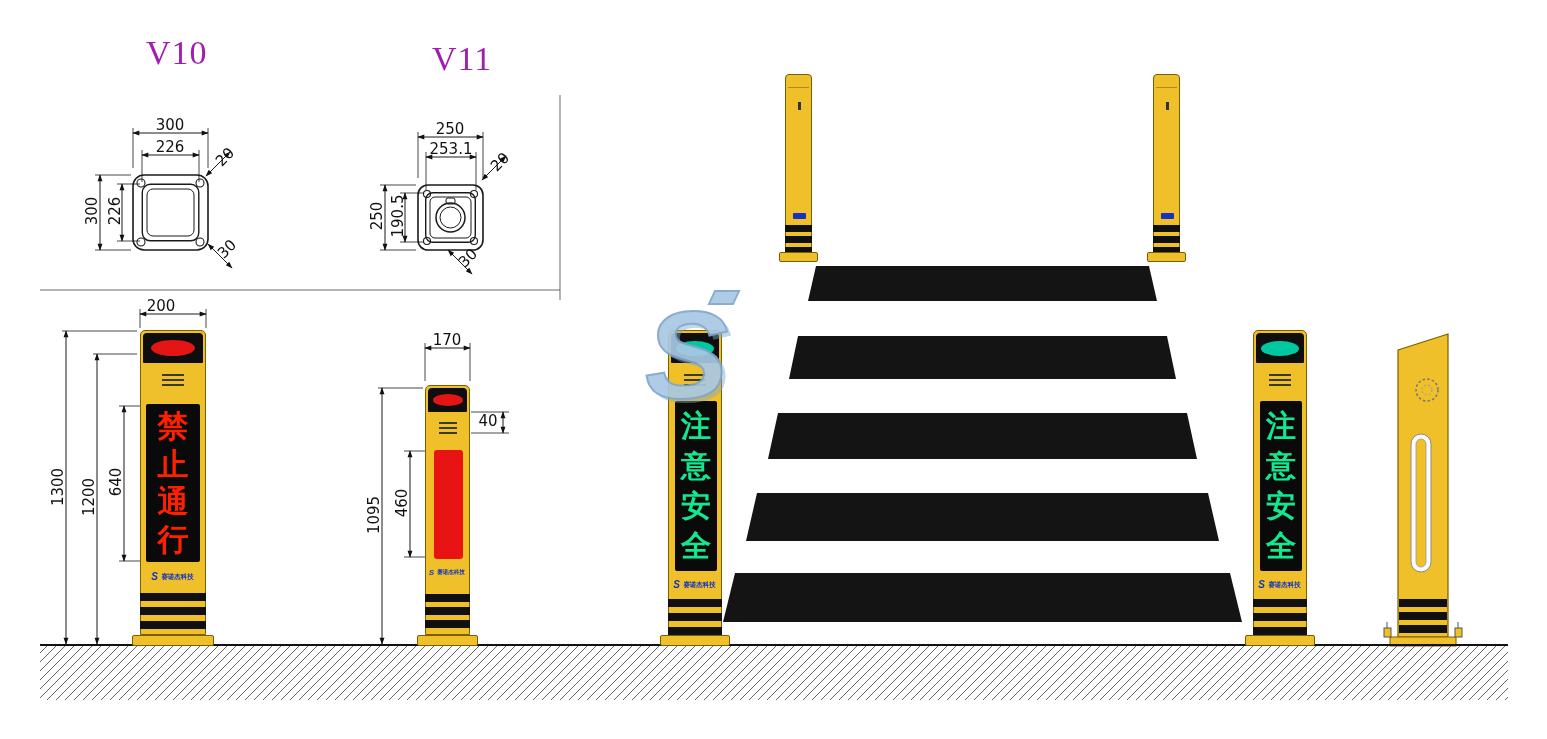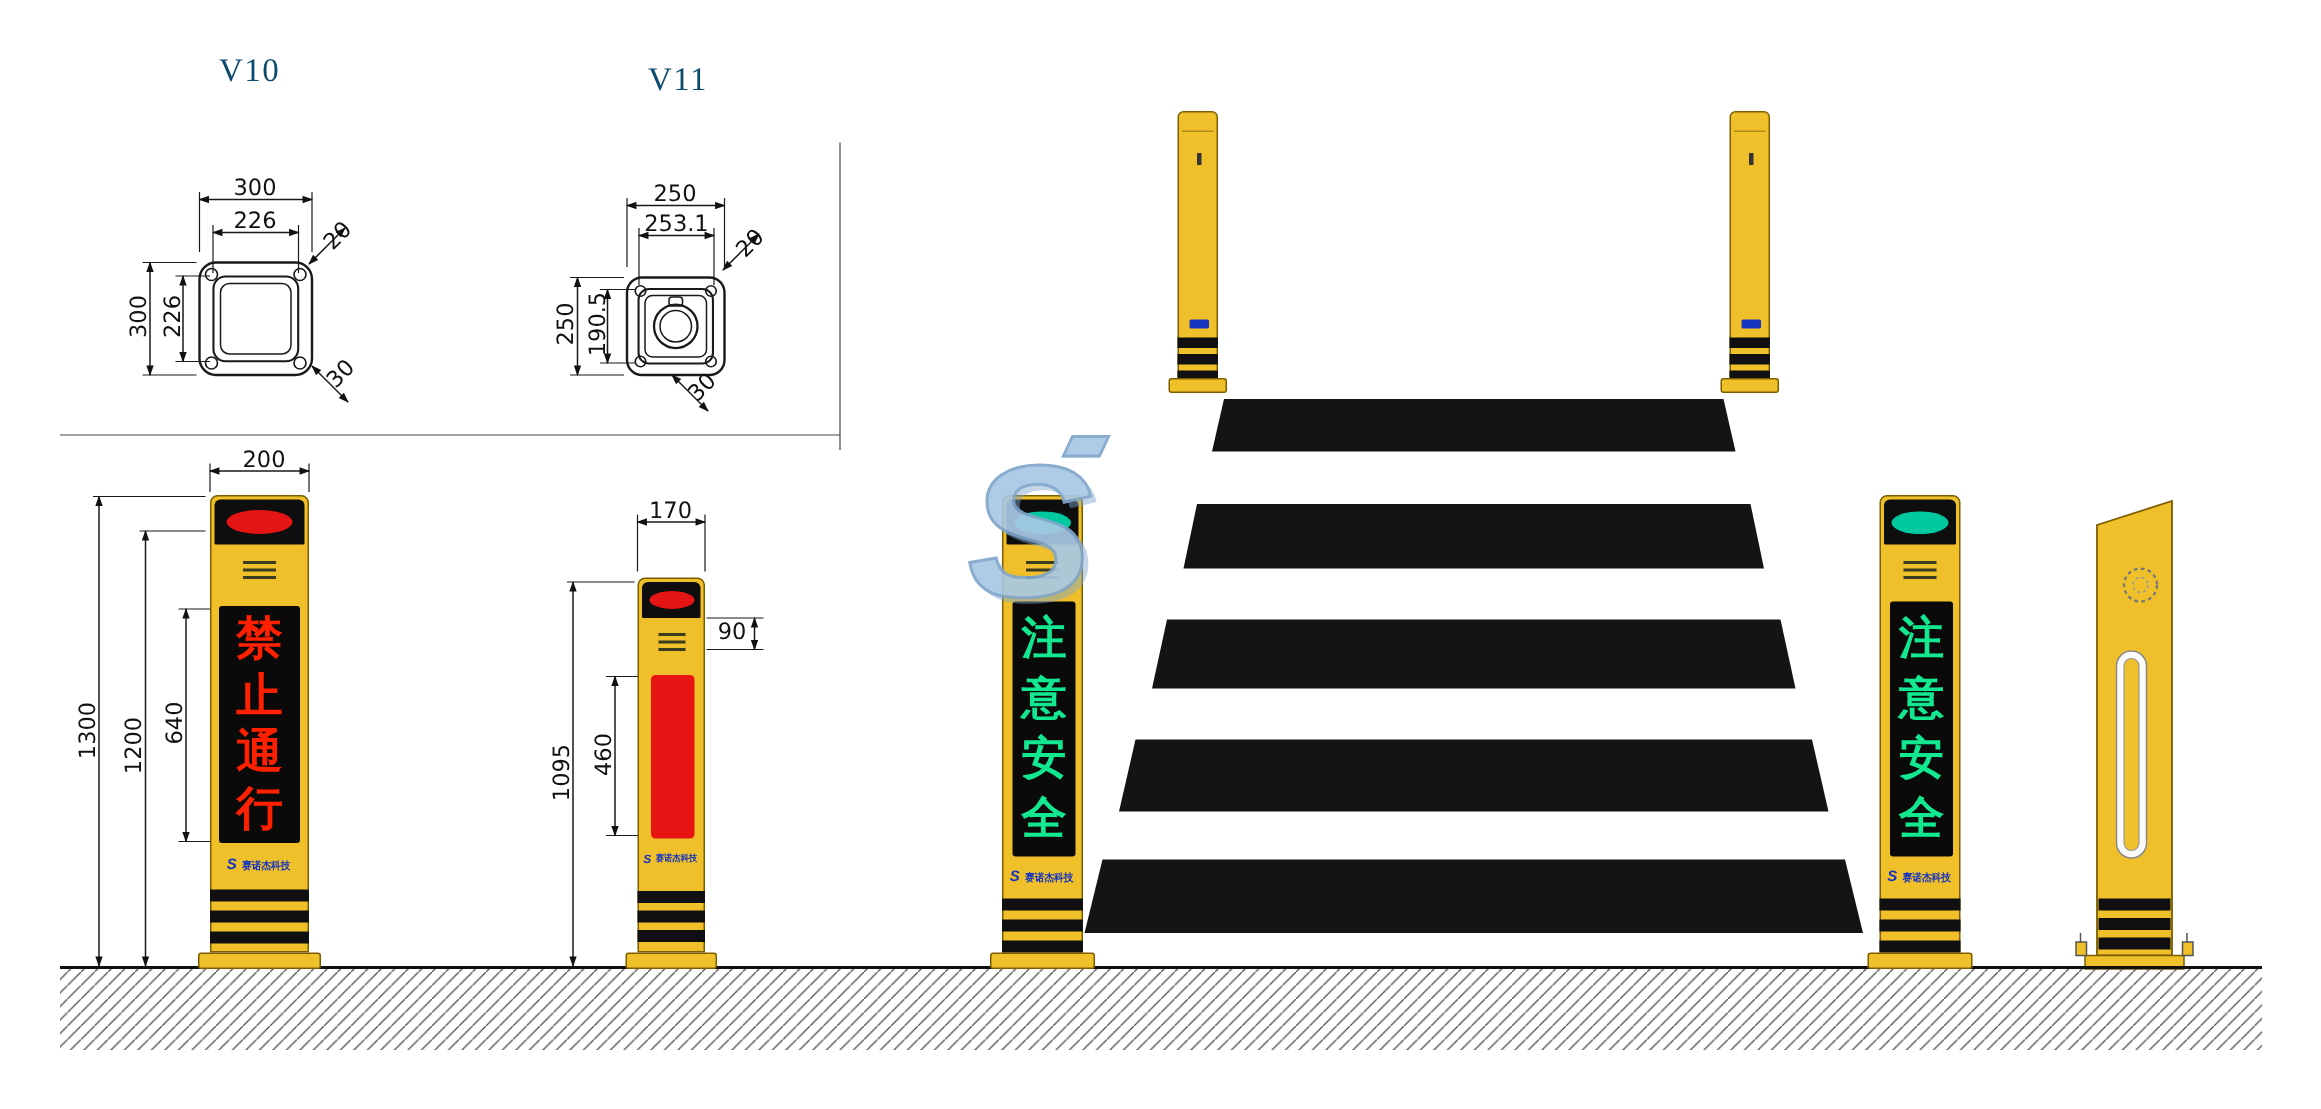--- a/index.html
+++ b/index.html
@@ -3,21 +3,21 @@
 <meta charset="utf-8">
 <style>
   *{margin:0;padding:0;box-sizing:border-box}
   html,body{background:#ffffff}
   body{font-family:"Liberation Sans",sans-serif}
   #stage{position:relative;width:1547px;height:739px;background:#fff;overflow:hidden}
   svg.draw{position:absolute;left:0;top:0;z-index:1}
   .el{stroke:#1a1a1a;stroke-width:.8;fill:none}
   .dl{stroke:#1a1a1a;stroke-width:1;fill:none;marker-start:url(#ar);marker-end:url(#ar)}
   .ol{stroke:#1a1a1a;fill:none}
-  .title{position:absolute;z-index:3;font-family:"Liberation Serif",serif;font-size:22px;color:#0c4a6e;letter-spacing:1px}
+  .title{position:absolute;z-index:3;font-family:"Liberation Serif",serif;font-size:34px;color:#a21caf;letter-spacing:1px}
   .dim{position:absolute;z-index:3;font-family:"DejaVu Sans",sans-serif;font-size:15px;height:16px;line-height:16px;color:#111;text-align:center;white-space:nowrap}
   .dim.rot{transform:rotate(-90deg)}
   .dim.diag{transform:rotate(-45deg)}
   .post{position:absolute;z-index:2;background:#F0C02A;border:1px solid #7c5e00;border-radius:5px 5px 0 0}
   .base{position:absolute;z-index:2;background:#F0C02A;border:1px solid #7c5e00;border-radius:2px}
   .cap{position:absolute;left:2px;right:2px;top:2px;background:#0e0e0e;border-radius:4px 4px 1px 1px;display:flex;align-items:center;justify-content:center}
   .light{border-radius:50%}
   .grille{position:absolute;left:50%;transform:translateX(-50%)}
   .grille i{display:block;height:2px;background:#3a3a1e;margin:3px 0}
   .screen{position:absolute;background:#0a0a0a;border-radius:2px;display:flex;flex-direction:column;align-items:center;justify-content:space-evenly;overflow:hidden}
@@ -181,27 +181,27 @@
   <span class="dim diag" style="left:210px;top:149px;width:30px">20</span>
   <span class="dim diag" style="left:212px;top:241px;width:30px">30</span>
 
   <span class="dim" style="left:430px;top:121px;width:40px">250</span>
   <span class="dim" style="left:426px;top:141px;width:50px">253.1</span>
   <span class="dim rot" style="left:355px;top:208px;width:44px">250</span>
   <span class="dim rot" style="left:376px;top:208px;width:44px">190.5</span>
   <span class="dim diag" style="left:485px;top:154px;width:30px">20</span>
   <span class="dim diag" style="left:453px;top:250px;width:30px">30</span>
 
-  <span class="dim" style="left:156px;top:298px;width:40px">200</span>
+  <span class="dim" style="left:141px;top:298px;width:40px">200</span>
   <span class="dim rot" style="left:36px;top:479px;width:44px">1300</span>
   <span class="dim rot" style="left:67px;top:489px;width:44px">1200</span>
   <span class="dim rot" style="left:94px;top:474px;width:44px">640</span>
 
   <span class="dim" style="left:427px;top:332px;width:40px">170</span>
-  <span class="dim" style="left:478px;top:413px;width:20px">90</span>
+  <span class="dim" style="left:478px;top:413px;width:20px">40</span>
   <span class="dim rot" style="left:352px;top:507px;width:44px">1095</span>
   <span class="dim rot" style="left:380px;top:495px;width:44px">460</span>
 
   <div class="post" style="left:140px;top:330px;width:66px;height:305px">
     <div class="cap" style="height:30px">
       <div class="light" style="width:44px;height:16px;background:#E31515"></div>
     </div>
     <div class="grille" style="top:40px;width:22px">
         <i></i>
         <i></i>

